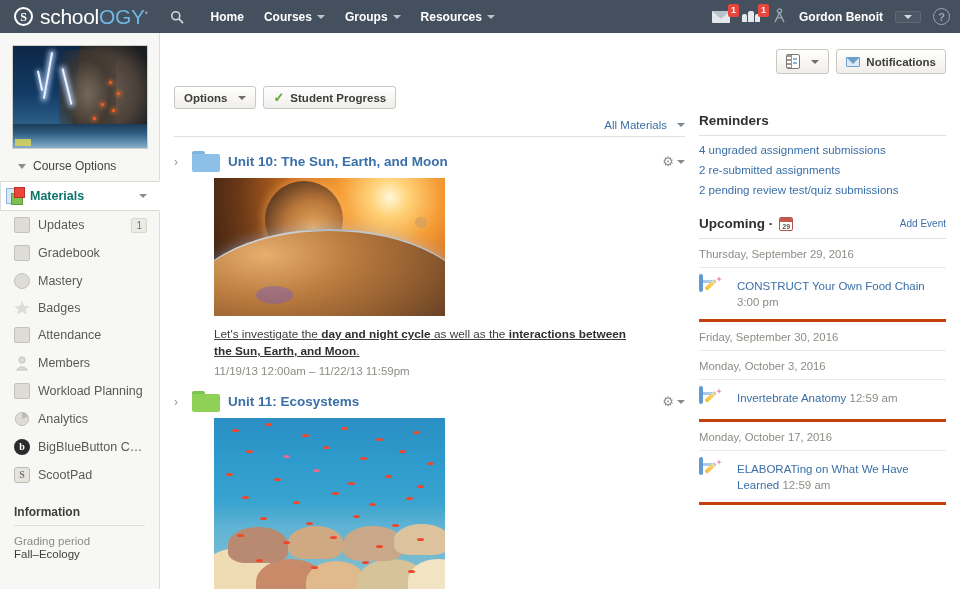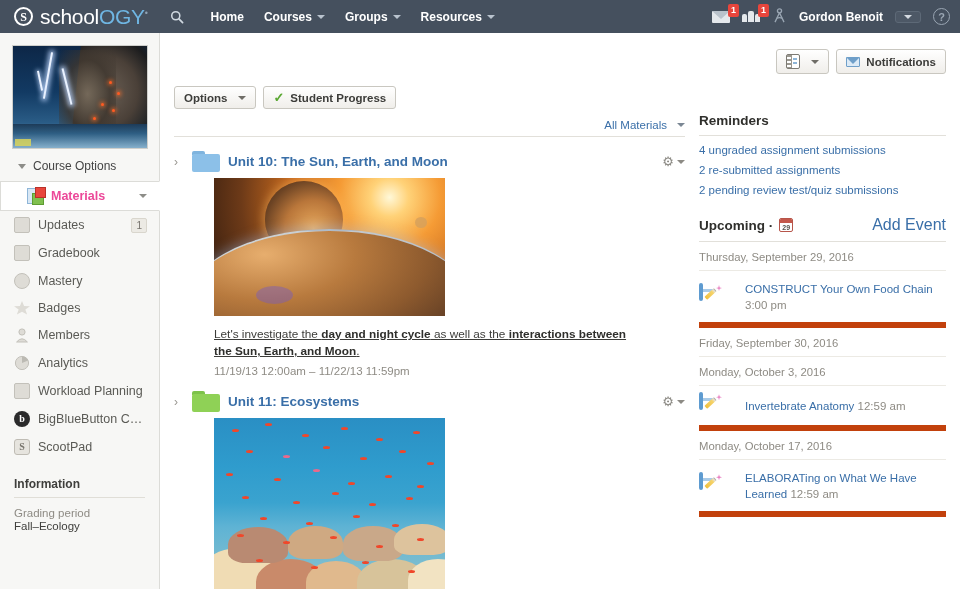--- a/index.html
+++ b/index.html
@@ -148,22 +148,22 @@
   }
 
   .navitem {
     display: flex; align-items: center; gap: 8px;
     padding: 6px 12px 6px 14px; font-size: 12.5px;
     color: #5a5a55; cursor: pointer; position: relative;
   }
   .navitem.active {
     background: #ffffff; border: 1px solid #dcdcd8;
     border-right: 1px solid #ffffff;
-    margin-right: -1px; font-weight: bold; color: #ec4899;
-    padding-left: 26px;
+    margin-right: -1px; font-weight: bold; color: #0f766e;
+    padding-left: 5px;
   }
   .navitem .label { flex: 1; overflow: hidden; white-space: nowrap; text-overflow: ellipsis; }
   .navitem .caret-d { border-top-color: #8d8d88; margin-left: 4px; }
   .nav-badge {
     background: #eceae4; color: #76736c; font-size: 10px;
     border: 1px solid #d9d6cd; border-radius: 2px;
     padding: 0 4px; line-height: 13px; margin-left: 2px;
   }
 
   .ic {
@@ -385,29 +385,29 @@
   .cal-ic:before {
     content: ""; position: absolute; left: 0; top: 0; right: 0; height: 4px;
     background: #c4584c;
   }
   .cal-ic span {
     position: absolute; left: 0; right: 0; top: 4px;
     font-size: 7px; line-height: 9px; text-align: center;
     color: #55534e; font-weight: bold; font-family: "Liberation Sans", sans-serif;
   }
   .add-event {
-    margin-left: auto; font-size: 16px; color: #3a6fa8; cursor: pointer;
+    margin-left: auto; font-size: 10px; color: #3a6fa8; cursor: pointer;
   }
   .day-label {
     font-size: 11.3px; color: #8e8b84; padding: 9px 0 7px 0;
     border-bottom: 1px solid #eceae4;
   }
   .event {
-    display: flex; gap: 24px; padding: 8px 0 9px 0;
-    border-bottom: 6px solid #c2410c; align-items: center;
+    display: flex; gap: 16px; padding: 8px 0 9px 0;
+    border-bottom: 3px solid #c2410c; align-items: flex-start;
   }
   .ev-ic { width: 22px; height: 22px; flex: 0 0 22px; position: relative; }
   .ev-assign {
     width: 19px; height: 19px; background: #ffffff;
     border: 2px solid #5e9bd0; border-radius: 2px;
   }
   .ev-assign:before {
     content: ""; position: absolute; left: 4px; top: 4px; width: 11px; height: 3px;
     background: #a9cbe8;
   }
@@ -528,44 +528,48 @@
     <div class="navitem">
       <span class="ic ic-round"></span>
       <span class="label">Mastery</span>
     </div>
 
     <div class="navitem">
       <span class="ic ic-star"></span>
       <span class="label">Badges</span>
     </div>
 
+    <div class="navitem">
+      <span class="ic ic-grey"></span>
+      <span class="label">Attendance</span>
+    </div>
 
     <div class="navitem">
       <span class="ic">
         <svg width="16" height="16" viewBox="0 0 16 16" aria-hidden="true">
           <circle cx="8" cy="5" r="3.1" fill="#dedcd6" stroke="#c3c1ba"></circle>
           <path d="M2.6 15 Q8 8.6 13.4 15 Z" fill="#dedcd6" stroke="#c3c1ba"></path>
         </svg>
       </span>
       <span class="label">Members</span>
     </div>
 
     <div class="navitem">
+      <span class="ic ic-grey"></span>
+      <span class="label">Workload Planning</span>
+    </div>
+
+    <div class="navitem">
       <span class="ic">
         <svg width="16" height="16" viewBox="0 0 16 16" aria-hidden="true">
           <circle cx="8" cy="8" r="6.6" fill="#dedcd6" stroke="#c3c1ba"></circle>
           <path d="M8 8 L8 1.4 A6.6 6.6 0 0 1 14.1 5.4 Z" fill="#bcbab3"></path>
         </svg>
       </span>
       <span class="label">Analytics</span>
-    </div>
-
-    <div class="navitem">
-      <span class="ic ic-grey"></span>
-      <span class="label">Workload Planning</span>
     </div>
 
     <div class="navitem">
       <span class="ic ic-bbb">b</span>
       <span class="label">BigBlueButton Confer...</span>
     </div>
 
     <div class="navitem">
       <span class="ic ic-scoot">S</span>
       <span class="label">ScootPad</span>

